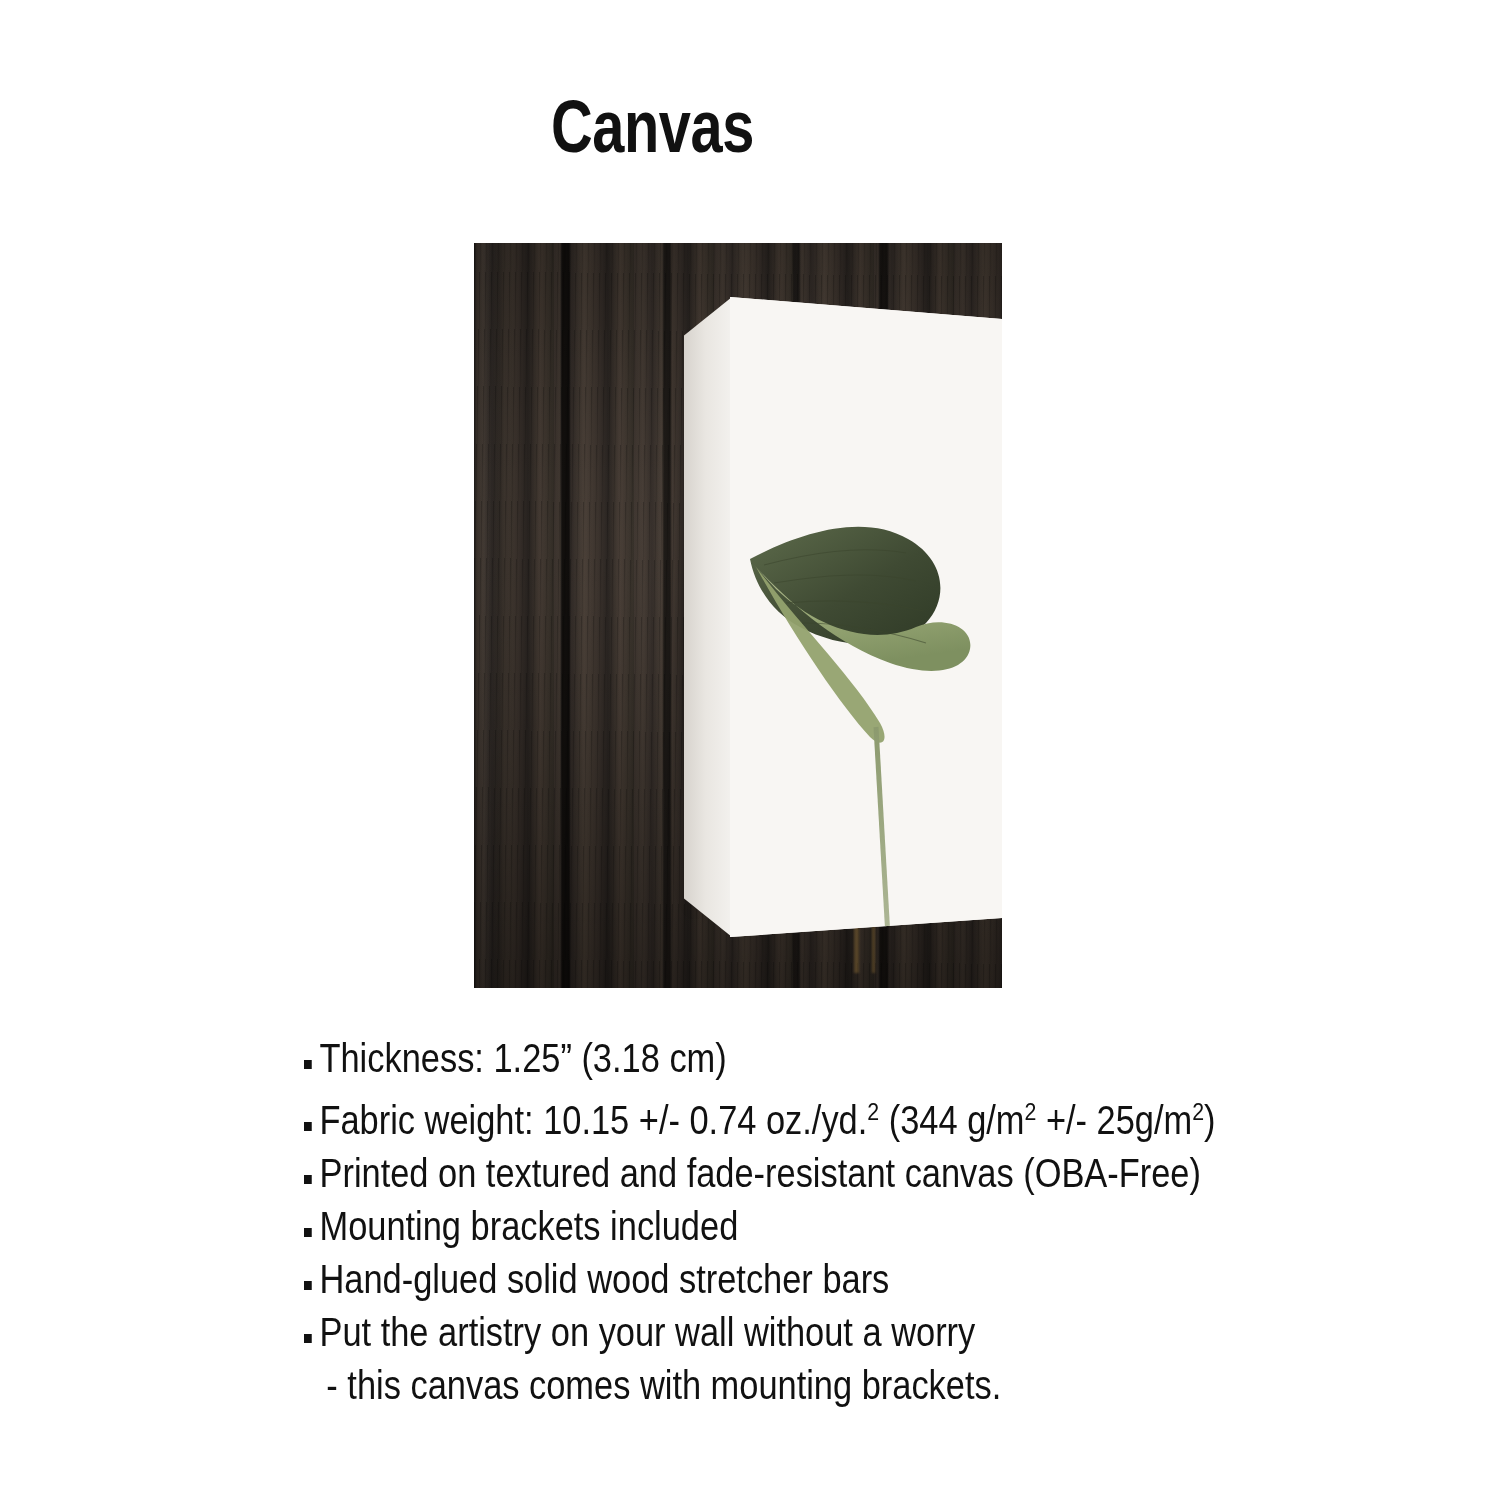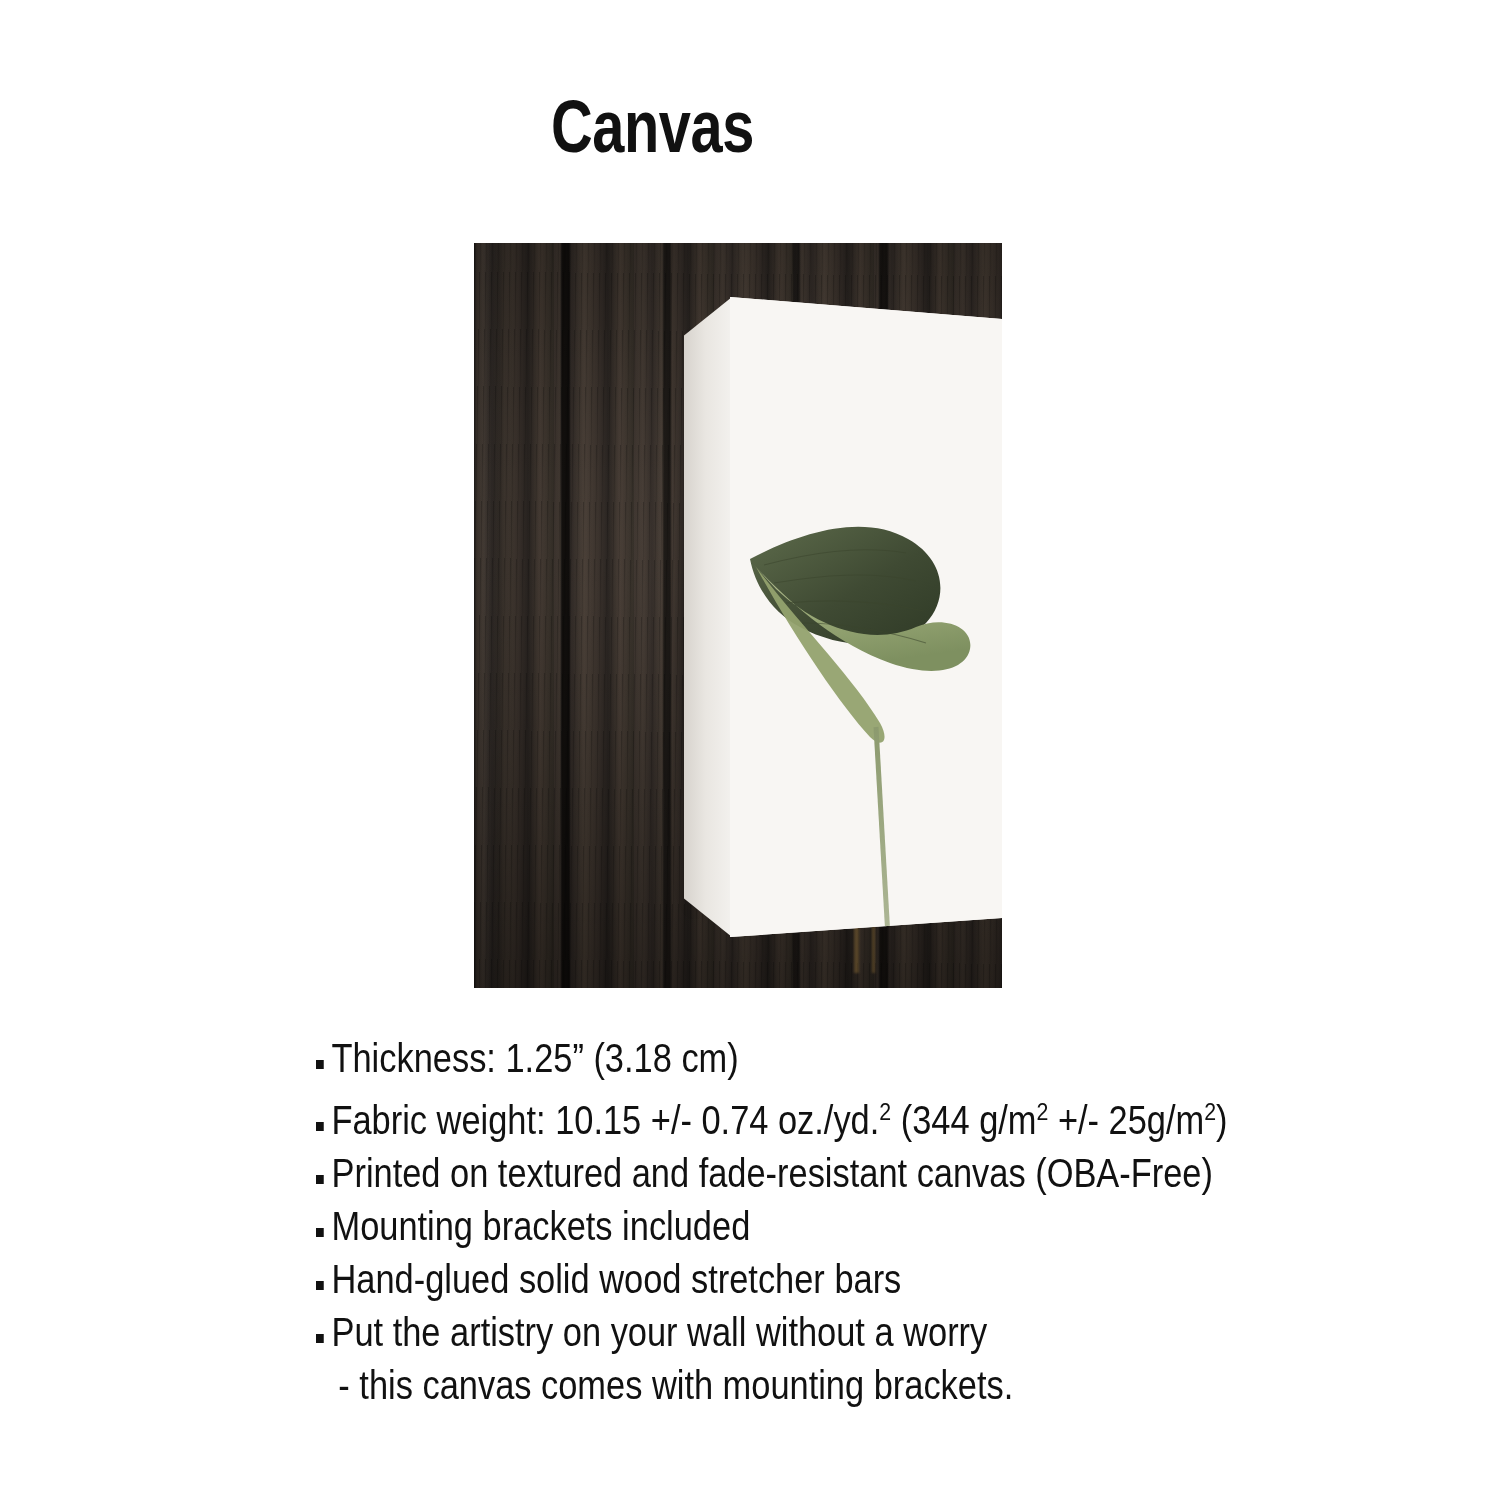--- a/index.html
+++ b/index.html
@@ -142,21 +142,21 @@
     top: 80px;
     width: 40px;
     height: 600px;
     background: radial-gradient(ellipse at center, rgba(0,0,0,0.55), rgba(0,0,0,0) 70%);
     filter: blur(8px);
   }
 
   
   .specs {
     position: absolute;
-    left: 316px;
+    left: 304px;
     top: 1020px;
     width: 1010px;
   }
   .spec-line {
     display: block;
     font-family: "Liberation Sans", sans-serif;
     font-size: 40px;
     line-height: 53px;
     color: #111111;
     white-space: nowrap;

